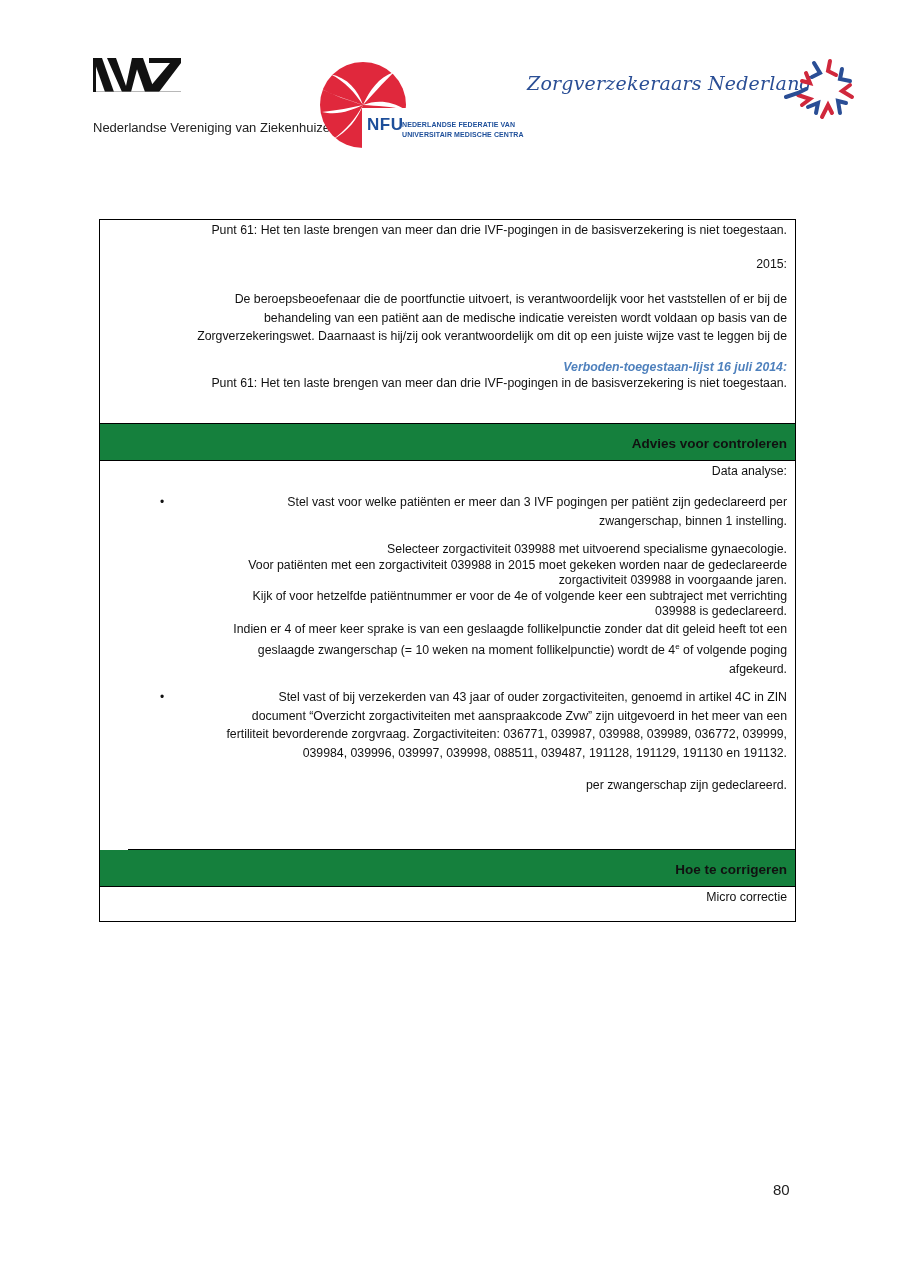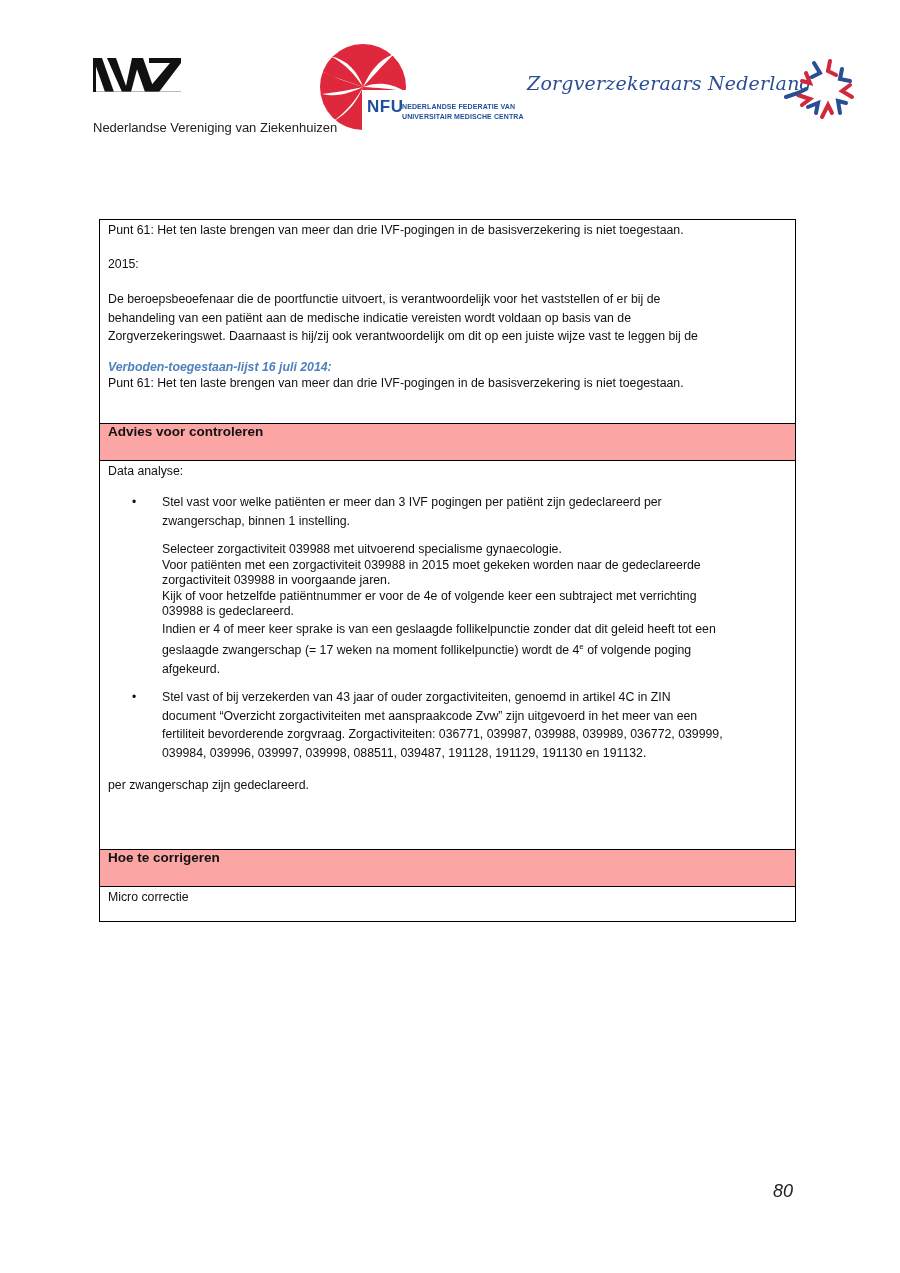--- a/index.html
+++ b/index.html
@@ -3,46 +3,46 @@
 <meta charset="utf-8">
 <style>
   html, body { margin: 0; padding: 0; background: #ffffff; }
   body { width: 900px; height: 1273px; position: relative; overflow: hidden; font-family: "Liberation Sans", sans-serif; color: #111; }
 
   
   .logo-nvz { position: absolute; left: 93px; top: 58px; width: 215px; height: 80px; }
   .nvz-mark { position: absolute; left: 0; top: 0; width: 92px; height: 34px; }
   .nvz-sub { position: absolute; left: 0; top: 62px; font-size: 13px; color: #222; white-space: nowrap; }
 
-  .logo-nfu { position: absolute; left: 318px; top: 42px; width: 205px; height: 90px; }
+  .logo-nfu { position: absolute; left: 318px; top: 60px; width: 205px; height: 90px; }
   .nfu-swirl { position: absolute; left: 0; top: 0; width: 90px; height: 90px; }
   .nfu-abbr { position: absolute; left: 49px; top: 55px; font-size: 17px; font-weight: bold; color: #1e4f9a; letter-spacing: 0.5px; }
   .nfu-line { position: absolute; left: 84px; font-size: 7px; color: #1e4f9a; font-weight: bold; white-space: nowrap; letter-spacing: 0.1px; }
   .nfu-line.l1 { top: 111px; top: 61px; }
   .nfu-line.l2 { top: 71px; }
 
   .logo-zn { position: absolute; left: 527px; top: 55px; width: 340px; height: 75px; }
   .zn-text { position: absolute; left: 0; top: 17px; font-family: "DejaVu Serif", serif; font-style: italic; font-size: 19px; color: #2a4e95; white-space: nowrap; letter-spacing: 0.2px; }
   .zn-wreath { position: absolute; left: 257px; top: 0; width: 80px; height: 72px; }
 
   
   .doc-table { position: absolute; left: 99px; top: 219px; width: 697px; border: 1px solid #000; box-sizing: border-box; }
-  .cell { border-bottom: 1.5px solid #000; padding: 2px 8px 0 8px; box-sizing: border-box; font-size: 12.3px; line-height: 16px; }
+  .cell { border-bottom: 1.5px solid #000; padding: 2px 8px 0 8px; box-sizing: border-box; font-size: 12.3px; line-height: 16px; text-align: right; }
   .cell:last-child { border-bottom: none; }
   .cell p { margin: 0; }
   .sp { height: 18px; }
-  .heading-cell { background: #fca5a5; font-weight: bold; font-size: 13.5px; padding-top: 0; height: 37px; line-height: 16px; }
+  .heading-cell { background: #15803d; font-weight: bold; font-size: 13.5px; padding-top: 12px; height: 37px; line-height: 16px; }
   .italic-blue { color: #4f81bd; font-style: italic; font-weight: bold; }
 
   .bullet-row { position: relative; padding-left: 54px; }
   .bullet-row .dot { position: absolute; left: 24px; top: 0; font-size: 12px; }
   .lh18 { line-height: 18.5px; }
   .lh15 { line-height: 15.5px; }
 
-  .page-number { position: absolute; left: 773px; top: 1181px; font-size: 18px; color: #222; font-style: italic; }
+  .page-number { position: absolute; left: 773px; top: 1181px; font-size: 15px; color: #222; }
 </style>
 </head>
 <body>
 
 <div class="logo-nvz">
   <svg class="nvz-mark" viewBox="0 0 92 34">
     <polygon points="0,0 9,0 21,34 12,34" fill="#111"></polygon>
     <polygon points="0,0 3,0 3,34 0,34" fill="#111"></polygon>
     <polygon points="14,0 23,0 33,28 39,0 47,0 38,34 29,34" fill="#111"></polygon>
     <polygon points="40,0 50,0 62,34 52,34" fill="#111"></polygon>
@@ -100,39 +100,39 @@
       <p>behandeling van een patiënt aan de medische indicatie vereisten wordt voldaan op basis van de</p>
       <p>Zorgverzekeringswet. Daarnaast is hij/zij ook verantwoordelijk om dit op een juiste wijze vast te leggen bij de</p>
     </div>
     <div style="height:13px;"></div>
     <p class="italic-blue">Verboden-toegestaan-lijst 16 juli 2014:</p>
     <p>Punt 61: Het ten laste brengen van meer dan drie IVF-pogingen in de basisverzekering is niet toegestaan.</p>
   </div>
 
   <div class="cell heading-cell">Advies voor controleren</div>
 
-  <div class="cell" style="height:389px;">
+  <div class="cell" style="height:389px;margin-left:28px;">
     <p>Data analyse:</p>
     <div style="height:14px;"></div>
 
     <div class="bullet-row lh18">
       <span class="dot">•</span>
       <p>Stel vast voor welke patiënten er meer dan 3 IVF pogingen per patiënt zijn gedeclareerd per</p>
       <p>zwangerschap, binnen 1 instelling.</p>
       <div style="height:12px;"></div>
       <div class="lh15">
         <p>Selecteer zorgactiviteit 039988 met uitvoerend specialisme gynaecologie.</p>
         <p>Voor patiënten met een zorgactiviteit 039988 in 2015 moet gekeken worden naar de gedeclareerde</p>
         <p>zorgactiviteit 039988 in voorgaande jaren.</p>
         <p>Kijk of voor hetzelfde patiëntnummer  er voor de 4e of volgende keer een subtraject met verrichting</p>
         <p>039988 is gedeclareerd.</p>
       </div>
       <div class="lh18">
         <p>Indien er 4 of meer keer sprake is van een geslaagde follikelpunctie zonder dat dit geleid heeft tot een</p>
-        <p><span>geslaagde zwangerschap (= 17 weken na moment follikelpunctie) wordt de 4</span><sup style="font-size:8px;">e</sup><span> of volgende poging</span></p>
+        <p><span>geslaagde zwangerschap (= 10 weken na moment follikelpunctie) wordt de 4</span><sup style="font-size:8px;">e</sup><span> of volgende poging</span></p>
         <p>afgekeurd.</p>
       </div>
     </div>
 
     <div style="height:10px;"></div>
 
     <div class="bullet-row lh18">
       <span class="dot">•</span>
       <p>Stel vast of bij verzekerden van 43 jaar of ouder zorgactiviteiten, genoemd in artikel 4C in ZIN</p>
       <p>document “Overzicht zorgactiviteiten met aanspraakcode Zvw” zijn uitgevoerd in het meer van een</p>

